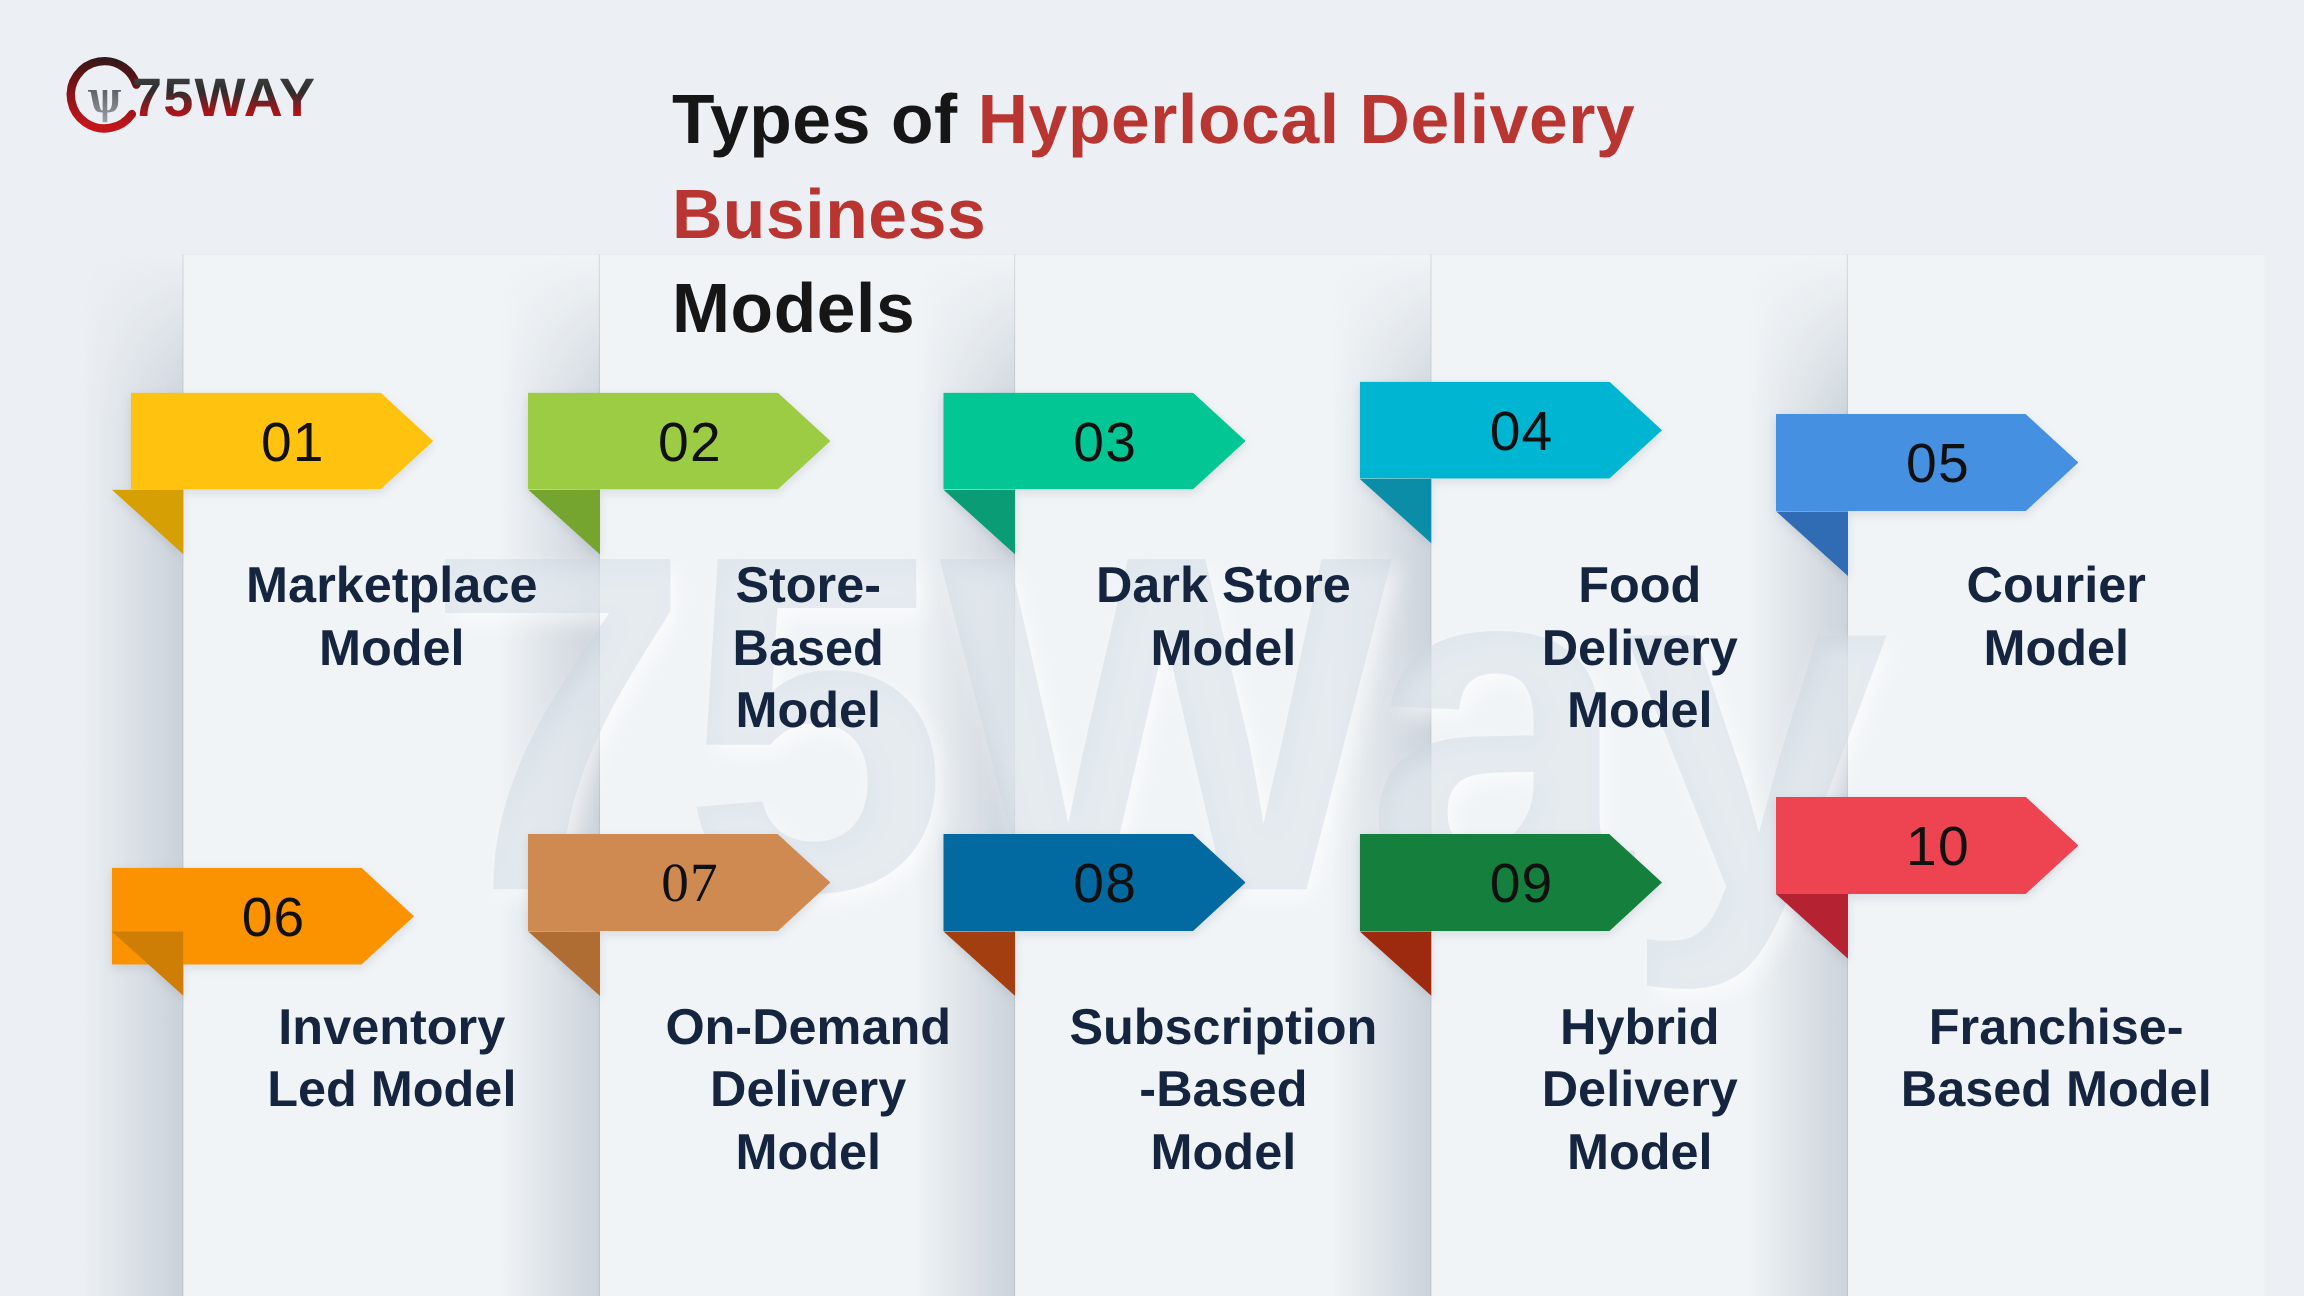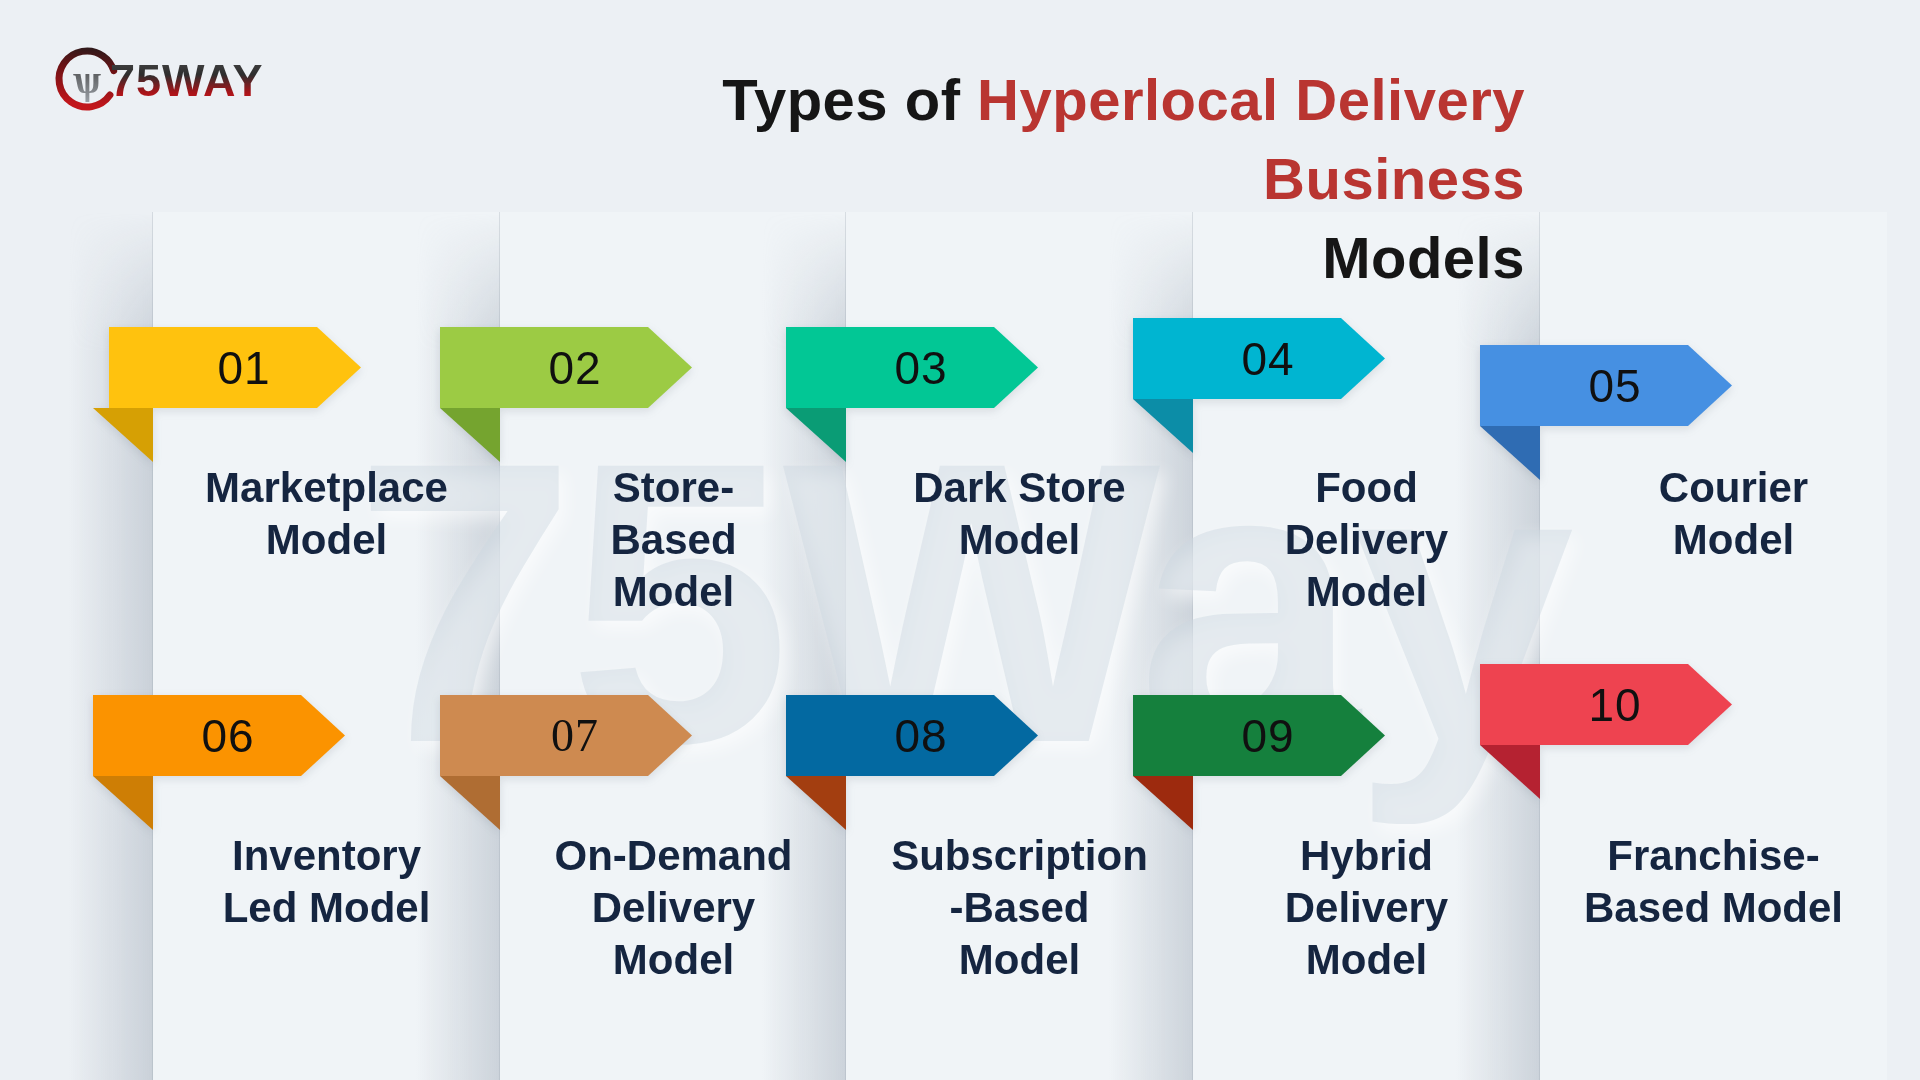--- a/index.html
+++ b/index.html
@@ -40,21 +40,21 @@
     color:#8a1518;
   }
   @supports ((-webkit-background-clip:text) or (background-clip:text)){
     .logo-text{
       background:linear-gradient(to bottom,#4a4a4a 0%,#2e2e2e 38%,#a81419 72%,#d61b21 100%);
       -webkit-background-clip:text;background-clip:text;color:transparent;
     }
   }
   .title{
     position:absolute;left:560px;top:60px;width:965px;
-    text-align:right;
+    text-align:left;
     font-size:58px;line-height:79px;font-weight:800;
     color:#161616;letter-spacing:0.5px;
   }
   .title .red{color:#b93531;}
   
   .unit{position:absolute;width:252px;filter:drop-shadow(0 3px 4px rgba(90,100,112,0.16));}
   .arrow-body{
     position:relative;width:252px;height:81px;
     clip-path:polygon(0 0, 208px 0, 252px 50%, 208px 100%, 0 100%);
     display:flex;align-items:center;justify-content:center;
@@ -155,24 +155,24 @@
   </div>
 <div class="item-label" style="left: 1193px; top: 462px;">Food
 Delivery
 Model</div>
   <div class="unit" style="left: 1480px; top: 327px; margin-top: 18px;">
     <div class="arrow-body" style="background: rgb(70, 144, 226);">
       <span class="arrow-number">05</span>
     </div>
     <div class="arrow-fold" style="background: rgb(47, 108, 179);"></div>
   </div>
-<div class="item-label" style="left: 1540px; top: 462px; padding-left: 20px;">Courier
+<div class="item-label" style="left: 1540px; top: 462px;">Courier
 Model</div>
   <div class="unit" style="left: 93px; top: 695px;">
-    <div class="arrow-body" style="background: rgb(251, 147, 0);">
+    <div class="arrow-body" style="background: rgb(251, 147, 0); margin-top: 28px;">
       <span class="arrow-number">06</span>
     </div>
     <div class="arrow-fold" style="background: rgb(206, 126, 5);"></div>
   </div>
 <div class="item-label" style="left: 153px; top: 830px;">Inventory
 Led Model</div>
   <div class="unit" style="left: 440px; top: 695px;">
     <div class="arrow-body" style="background: rgb(206, 138, 80); font-family: Liberation Serif, serif;">
       <span class="arrow-number">07</span>
     </div>

